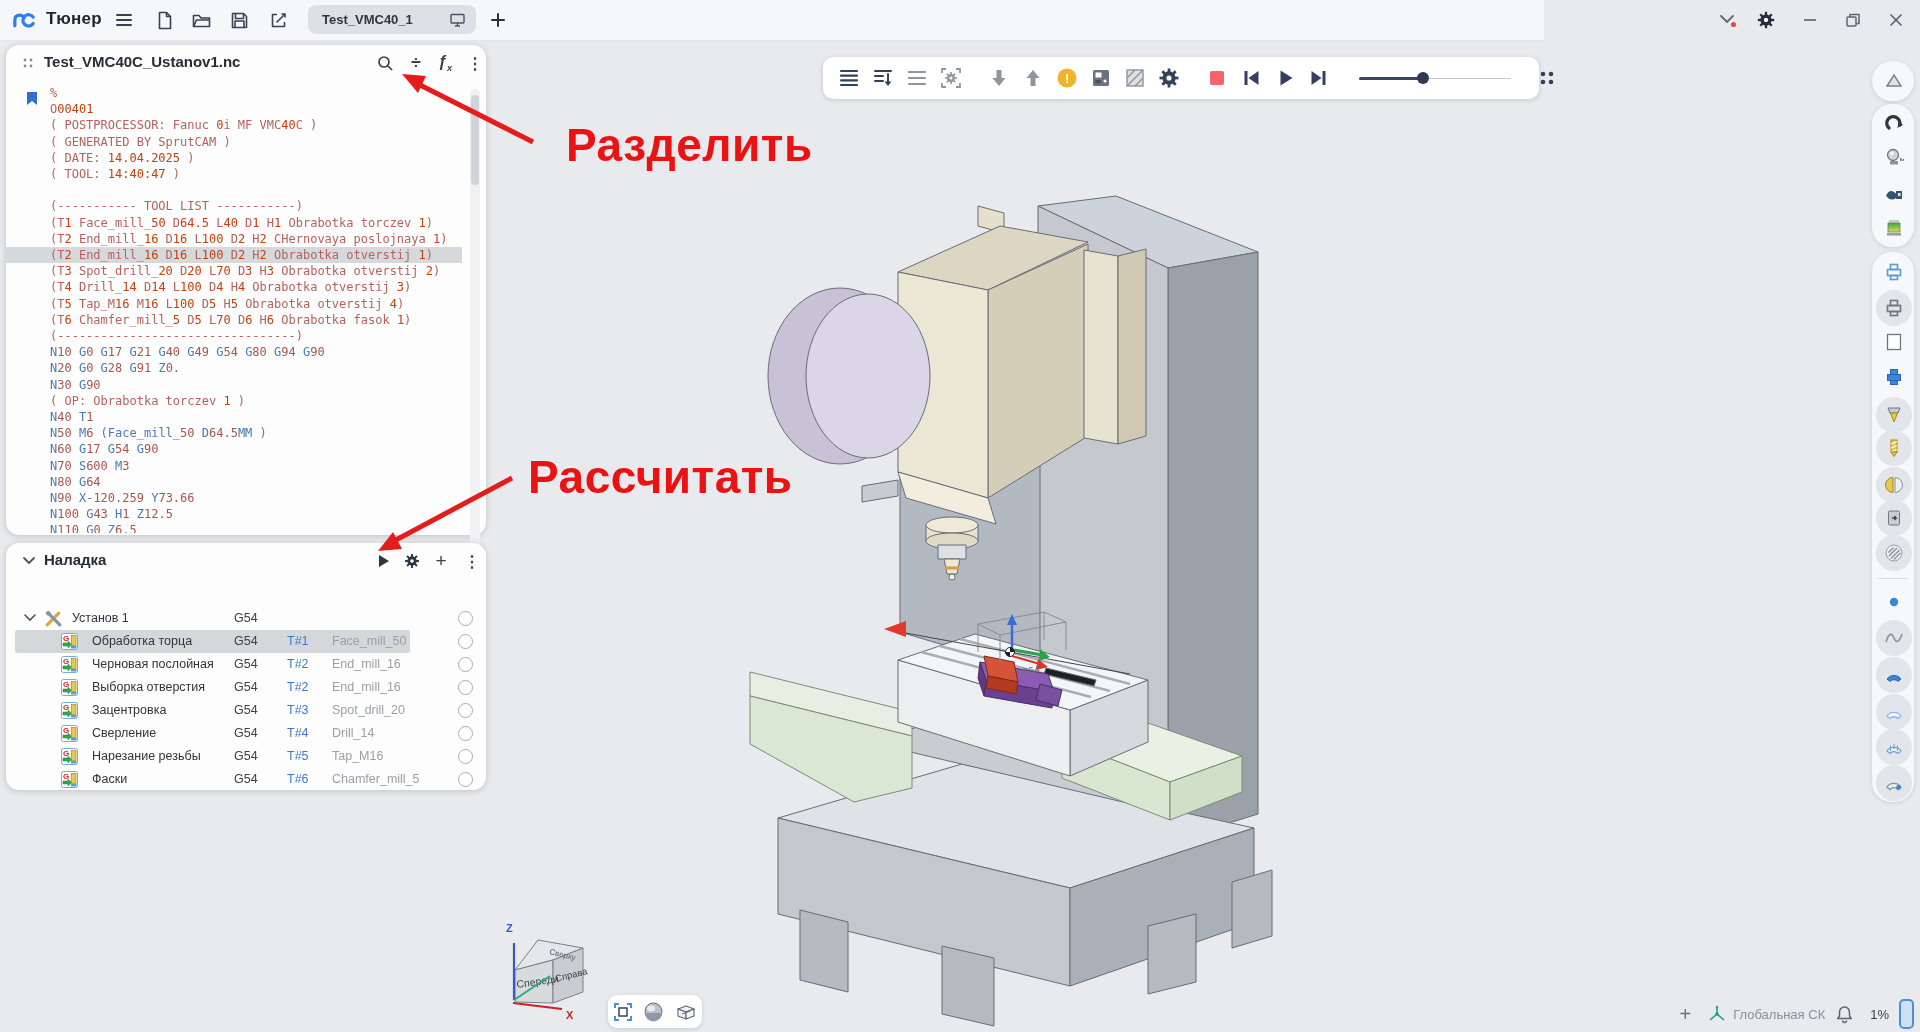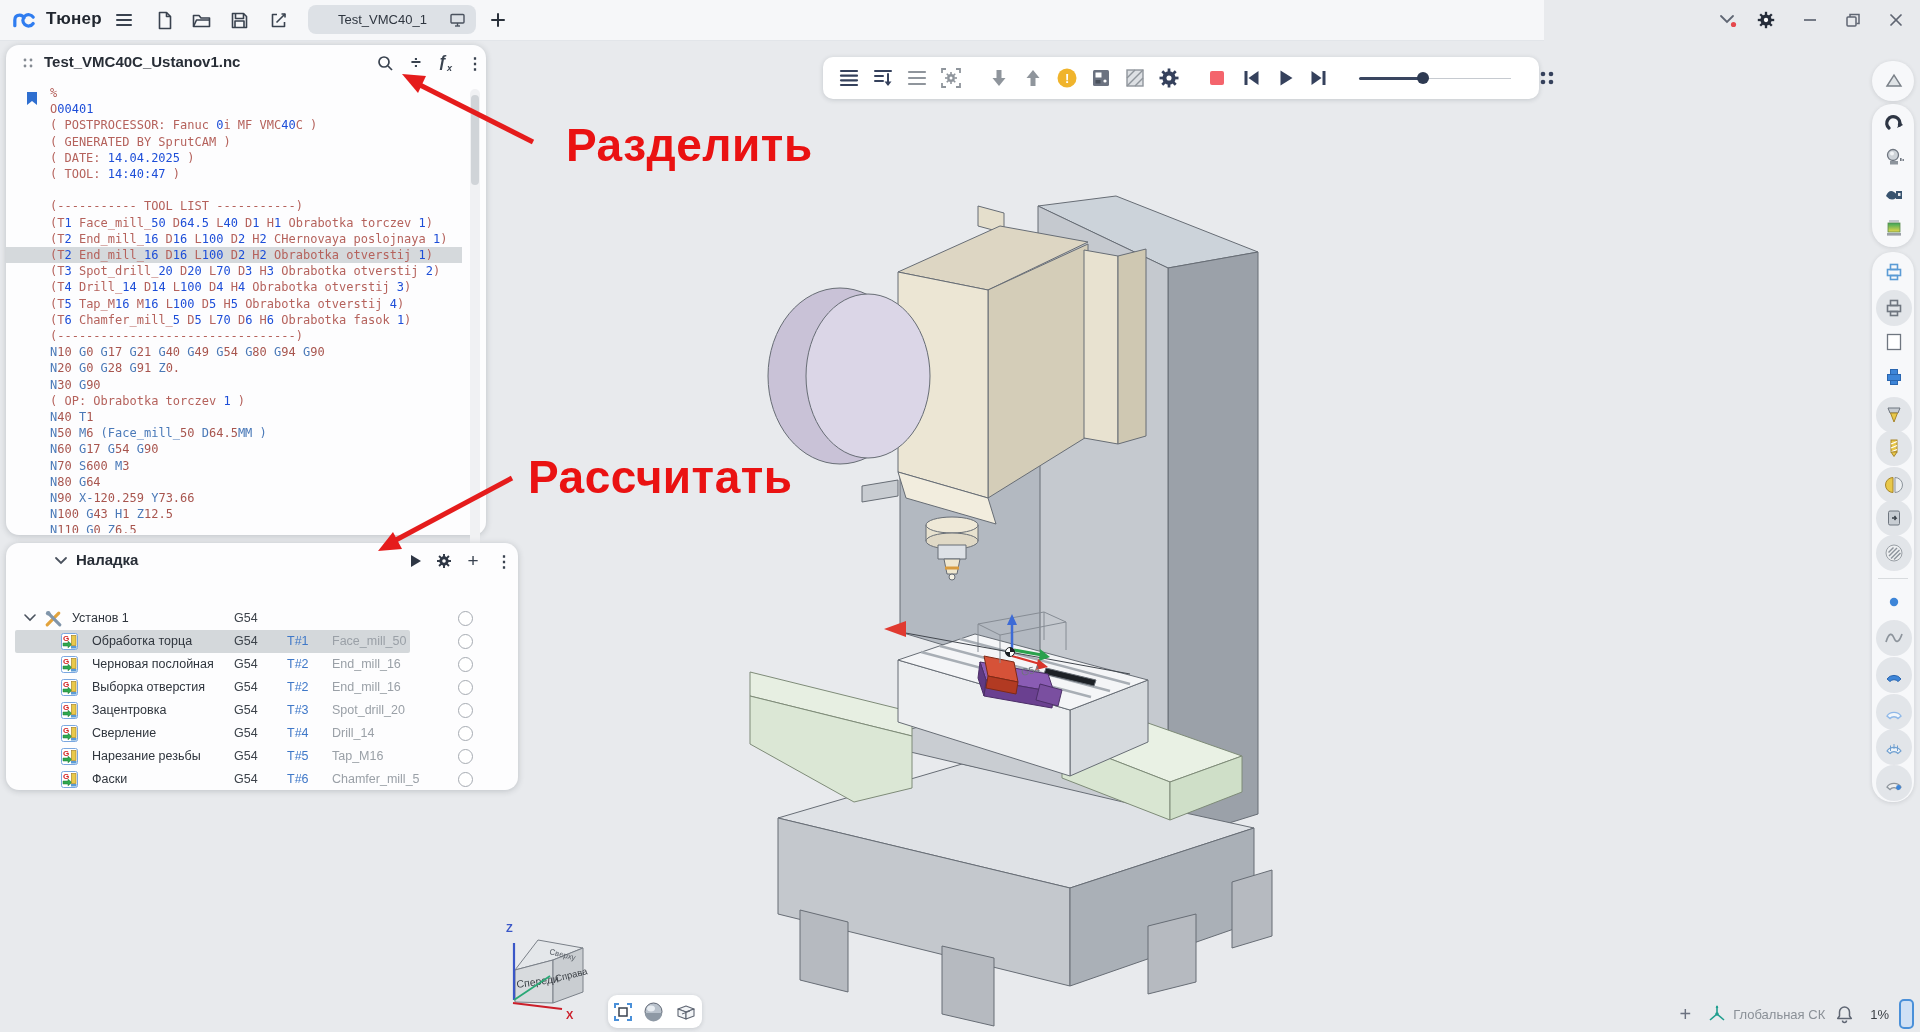--- a/index.html
+++ b/index.html
@@ -5,33 +5,33 @@
   html,body{margin:0;padding:0;width:1920px;height:1032px;overflow:hidden;
     font-family:"Liberation Sans",sans-serif;background:#e8eaed;}
   .abs{position:absolute;}
   
   #topbar{position:absolute;left:0;top:0;width:1544px;height:40px;background:#f6f7f9;
     border-bottom:1px solid #e2e5e9;z-index:40;}
   .tb-icon{position:absolute;top:8px;width:24px;height:24px;display:flex;align-items:center;justify-content:center;cursor:pointer;}
   #app-name{position:absolute;left:46px;top:9px;font-size:17px;font-weight:700;color:#20262f;letter-spacing:.2px;}
   #doc-tab{position:absolute;left:308px;top:5px;width:168px;height:29px;background:#dde1e6;border-radius:8px;
     display:flex;align-items:center;font-size:13px;color:#2e353f;}
-  #doc-tab .lbl{margin-left:30px;}
+  #doc-tab .lbl{margin-left:14px;font-weight:bold;}
   #doc-tab svg{margin-left:auto;margin-right:10px;}
   
   .panel{position:absolute;background:#fdfdfe;border-radius:13px;box-shadow:0 1px 6px rgba(40,50,60,.22);z-index:30;}
   .panel-hd{position:relative;height:34px;}
   .panel-title{position:absolute;left:38px;top:8px;font-size:15px;font-weight:700;color:#272d36;}
   .hd-ic{position:absolute;top:7px;width:22px;height:22px;display:flex;align-items:center;justify-content:center;
     color:#39424f;font-size:16px;cursor:pointer;}
   
   #nc-code{position:absolute;left:0;top:40px;right:24px;bottom:2px;overflow:hidden;
     font-family:"DejaVu Sans Mono","Liberation Mono",monospace;font-size:12px;line-height:16.2px;}
   .code-line{white-space:pre;padding-left:44px;}
-  .cmt{color:#b5625c}.cmt .num{color:#1d4ed8}
+  .cmt{color:#b5625c}.cmt .num{color:#c2410c}
   .blk{color:#4a79b8}.blk .num{color:#a8554e}
   .code-line.hl{background:#d5d9dc;}
   #nc-scroll{position:absolute;right:6px;top:44px;width:10px;height:482px;background:#f0f1f3;border-radius:5px;}
   #nc-thumb{position:absolute;left:1px;top:6px;width:8px;height:90px;background:#d0d4d8;border-radius:4px;}
   
   .op-row{position:absolute;left:0;width:470px;height:23px;cursor:pointer;}
   .op-row .bg{position:absolute;left:9px;right:66px;top:0;bottom:0;border-radius:2px;}
   .op-row.selected .bg{background:#d4d8db;}
   .op-row .nm{position:absolute;left:86px;top:4px;font-size:12.5px;color:#2f353d;}
   .op-row .cs{position:absolute;left:228px;top:4px;font-size:12.5px;color:#3c424a;}
@@ -321,21 +321,21 @@
       <div class="code-line blk"><span>N</span><span class="num">80</span><span> G</span><span class="num">64</span></div>
       <div class="code-line blk"><span>N</span><span class="num">90</span><span> X-</span><span class="num">120.259</span><span> Y</span><span class="num">73.66</span></div>
       <div class="code-line blk"><span>N</span><span class="num">100</span><span> G</span><span class="num">43</span><span> H</span><span class="num">1</span><span> Z</span><span class="num">12.5</span></div>
       <div class="code-line blk"><span>N</span><span class="num">110</span><span> G</span><span class="num">0</span><span> Z</span><span class="num">6.5</span></div>
     </div>
   <div id="nc-scroll">
       <div id="nc-thumb"></div>
     </div>
 </div>
 
-<div class="panel" id="setup-panel" style="left:6px;top:543px;width:480px;height:247px;padding-left:32px;">
+<div class="panel" id="setup-panel" style="left:6px;top:543px;width:480px;height:247px;">
   <div class="panel-hd">
     <svg class="abs" style="left:16px;top:13px" width="14" height="9" viewBox="0 0 14 9">
         <polyline points="2,2 7,7 12,2" fill="none" stroke="#4a525e" stroke-width="1.8" stroke-linecap="round"></polyline>
       </svg>
     <div class="panel-title">Наладка</div>
     <div class="hd-ic" style="left:366px">
       <svg width="13" height="14" viewBox="0 0 13 14">
           <polygon points="2,1 12,7 2,13" fill="#2e3644"></polygon>
         </svg>
     </div>

